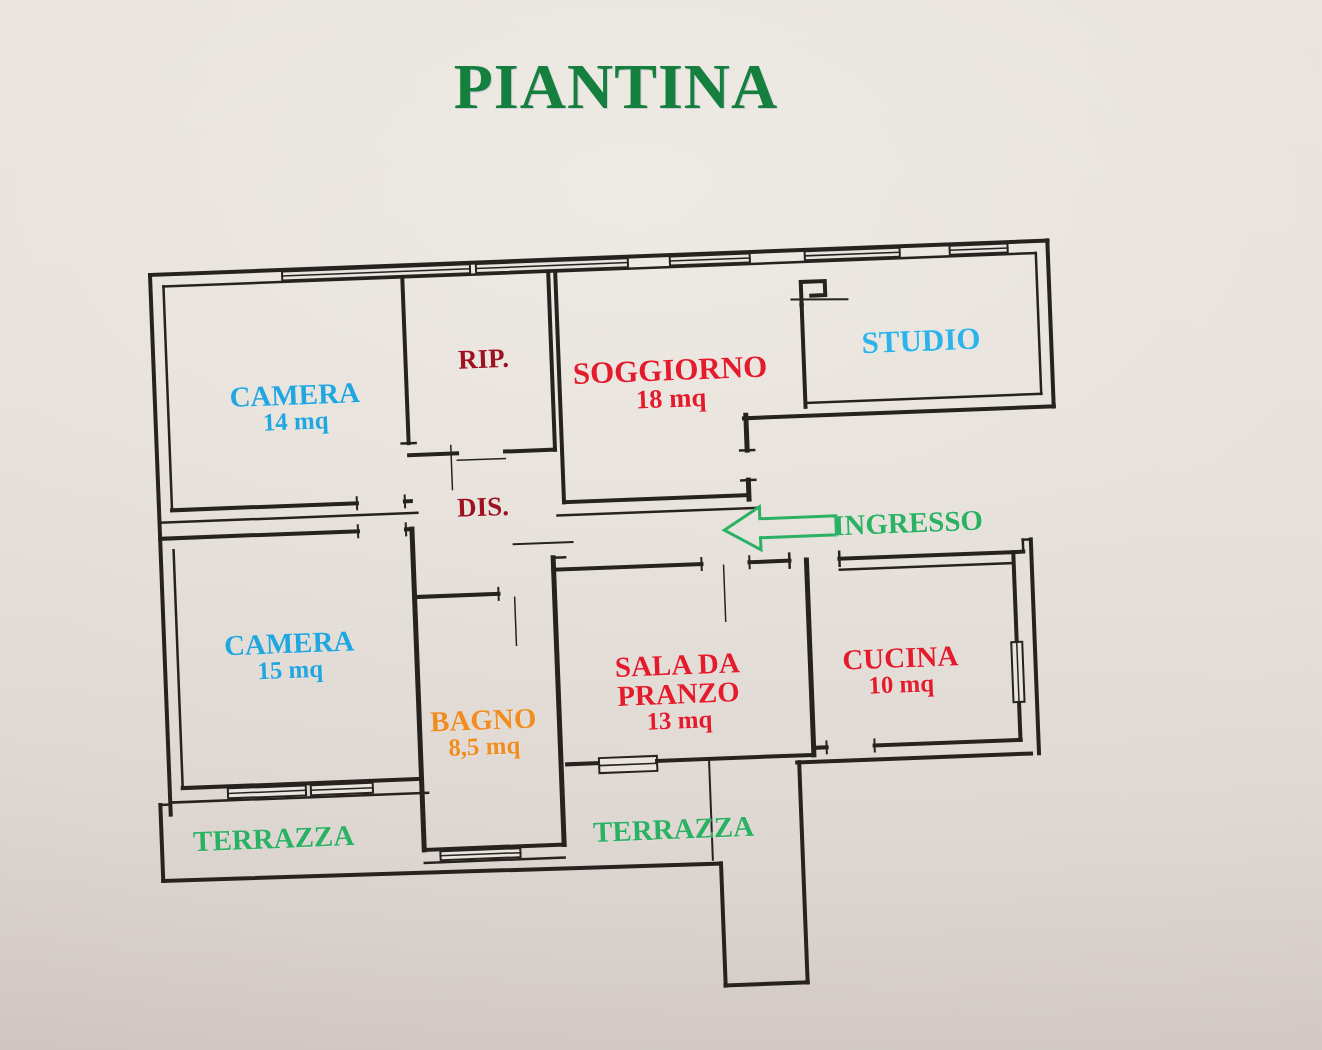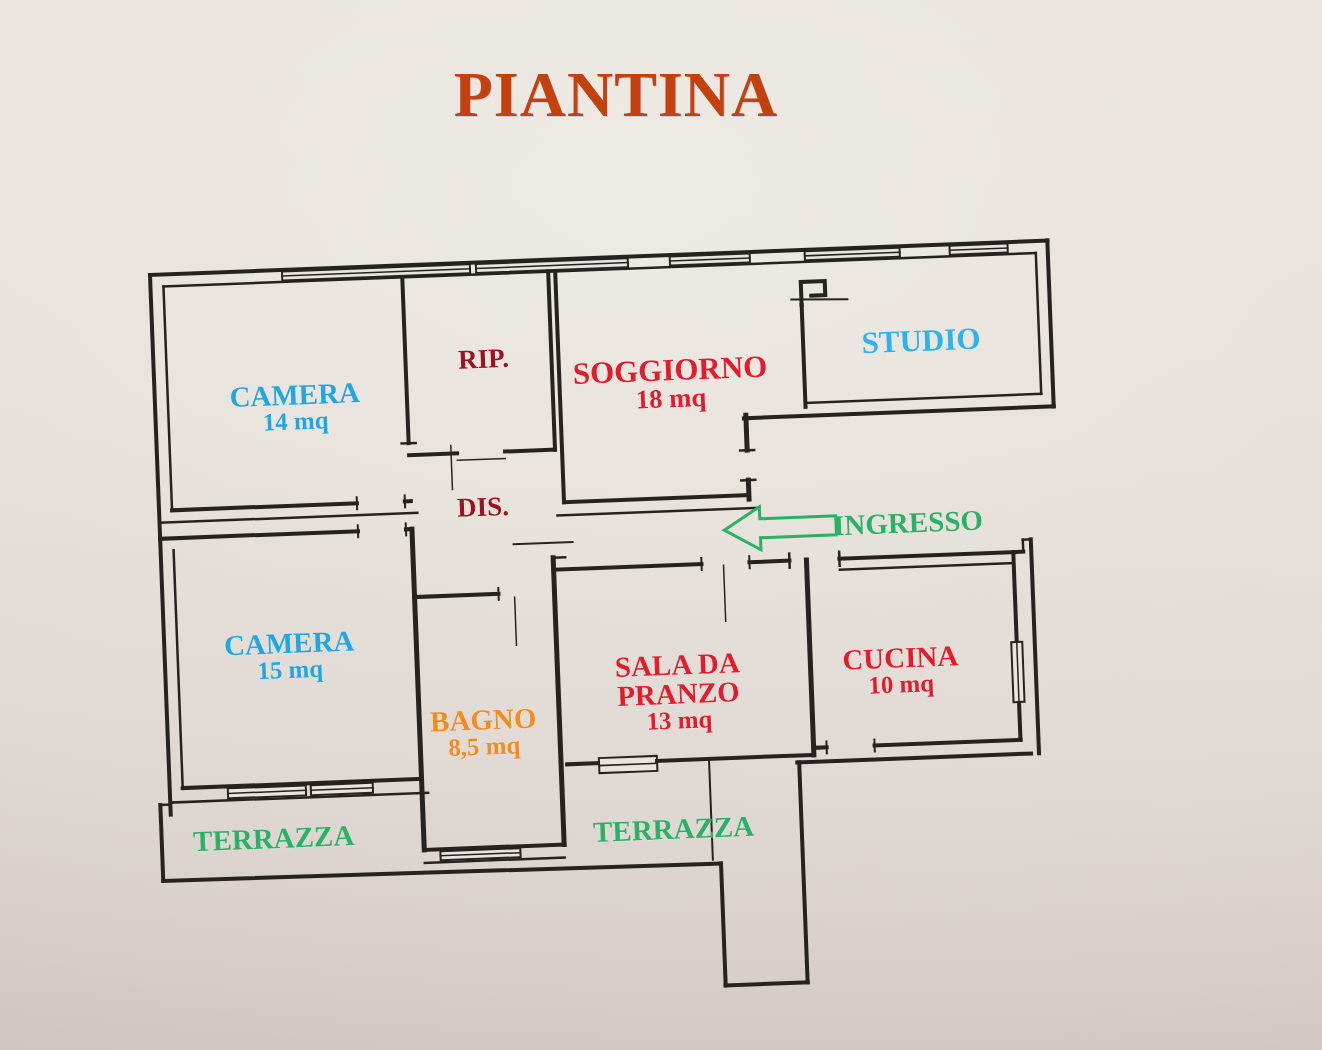--- a/index.html
+++ b/index.html
@@ -6,24 +6,23 @@
   body{
     width:1322px;height:1050px;overflow:hidden;position:relative;
     background:
       radial-gradient(130% 95% at 48% 18%, rgba(238,234,228,.9) 0%, rgba(230,225,218,.6) 45%, rgba(0,0,0,0) 100%),
       linear-gradient(183deg,#ece8e2 0%, #e7e2db 42%, #dcd3cf 72%, #cdc3c0 100%);
     font-family:"Liberation Serif","DejaVu Serif",serif;
   }
   .canvas{position:absolute;inset:0;}
   .title{
     position:absolute;left:616px;top:50px;transform:translateX(-50%);
-    font-size:64px;font-weight:700;letter-spacing:1px;color:#c2410c;
+    font-size:64px;font-weight:700;letter-spacing:1px;color:#15803d;
     text-shadow:1px 1px 0 rgba(120,120,200,.25);
     white-space:nowrap;
-    margin-top:8px;
   }
   .plan{
     position:absolute;left:150px;top:275px;width:920px;height:760px;
     transform:rotate(-2.2deg);transform-origin:0 0;
   }
   .plan svg{position:absolute;left:-15px;top:-10px;}
   .room-label{
     position:absolute;transform:translate(-50%,-50%);
     text-align:center;font-weight:700;line-height:1.0;white-space:nowrap;
     text-shadow:0.5px 0.5px 0 rgba(255,255,255,.4);

